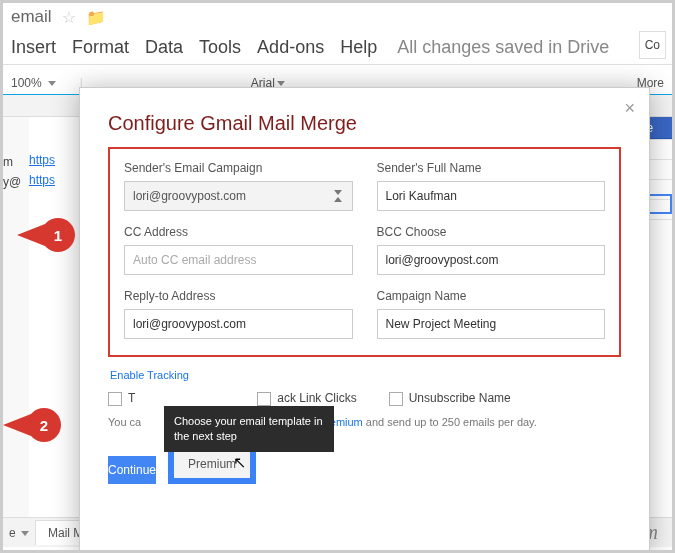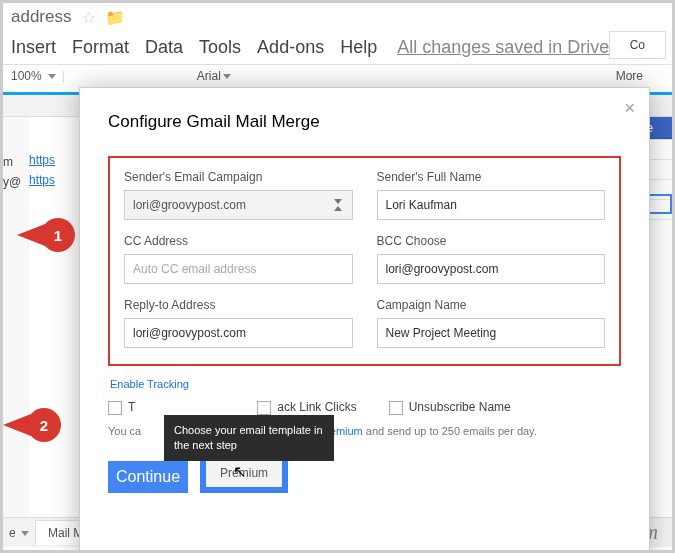--- a/index.html
+++ b/index.html
@@ -1,71 +1,71 @@
 <!DOCTYPE html>
 <html><head>
 <meta charset="utf-8">
 <style>
   * { box-sizing: border-box; margin: 0; padding: 0; font-family: Arial, sans-serif; }
   body { width: 675px; height: 553px; background: #fff; position: relative; overflow: hidden; border: 3px solid #ccc; }
   .menubar { display: flex; align-items: center; gap: 16px; padding: 6px 0 6px 8px; font-size: 18px; color: #444; border-bottom: 1px solid #e0e0e0; }
-  .menubar .saved { color: #888; margin-left: 4px; text-decoration: underline; }
+  .menubar .saved { color: #888; margin-left: 4px; }
   .titlebar { display: flex; align-items: center; padding: 4px 8px; font-size: 17px; color: #666; }
   .titlebar .star { color: #ccc; margin-left: 10px; font-size: 16px; }
   .titlebar .folder { color: #aaa; margin-left: 10px; font-size: 16px; }
-  .toolbar { display: flex; align-items: flex-start; padding: 4px 8px; font-size: 12px; color: #555; border-bottom: 3px solid #0ea5e9; gap: 6px; height: 30px; }
+  .toolbar { display: flex; align-items: flex-end; padding: 4px 8px; font-size: 12px; color: #555; border-bottom: 1px solid #0ea5e9; gap: 24px; height: 30px; }
   .toolbar .zoom { display: flex; align-items: center; gap: 4px; }
-  .toolbar .more { margin-left: auto; margin-right: 21px; font-size: 12px; }
-  .co-btn { position: absolute; right: 6px; top: 28px; font-size: 12px; background:#fff; border:1px solid #ddd; padding:6px 20px; color:#444;margin-left:41px;}
+  .toolbar .more { margin-left: auto; margin-right: 0; font-size: 12px; }
+  .co-btn { position: absolute; right: 6px; top: 28px; font-size: 12px; background:#fff; border:1px solid #ddd; padding:6px 5px; color:#444;margin-left:41px;}
   .sheet-bg { position: relative; height: 430px; }
   .colhdr { position:absolute; left:0; right:0; top:0; height:22px; background:#f3f3f3; border-bottom:1px solid #ddd;}
   .colhdr .g { position:absolute; right:30px; top:3px; font-size:11px; color:#666;}
   .rowhdr { position:absolute; left:0; top:22px; width:26px; bottom:0; background:#f8f8f8;}
   .title-cell { position:absolute; right:0; top:22px; height:22px; width:60px; background:#3a66c4; color:#fff; font-size:12px; display:flex; align-items:center; justify-content:center; border-bottom:1px solid #2a56b4;}
   .linkcell { position:absolute; left:26px; top:58px; font-size:12px; color:#1a73e8; text-decoration:underline; }
   .linkcell2 { position:absolute; left:26px; top:78px; font-size:12px; color:#1a73e8; text-decoration:underline; }
   .gridline { position:absolute; right:0; width:60px; border-top:1px solid #e5e5e5; }
   .selborder { position:absolute; right:0; width:62px; border:2px solid #4285f4; height:20px; top:99px;}
   .dialog-back { position:absolute; left:76px; top:-8px; right:22px; height:468px; background:#fff; box-shadow:0 2px 26px rgba(0,0,0,.3); border:1px solid #ccc; padding:24px 28px 20px 28px; z-index:50;}
-  .dialog-title { font-size:17px; color:#000000; margin-bottom:24px; }
+  .dialog-title { font-size:20px; color:#7f1d1d; margin-bottom:12px; }
   .dialog-close { position:absolute; right:14px; top:10px; font-size:18px; color:#999; cursor:pointer; }
   .redbox { border:2px solid #d43a2f; padding:12px 14px 14px 14px; }
   .row2 { display:flex; gap:24px; margin-bottom:14px; }
   .field { flex:1; display:flex; flex-direction:column; }
   .flabel { font-size:12px; color:#555; margin-bottom:6px; }
   .finput { height:30px; border:1px solid #ccc; padding:0 8px; font-size:12px; color:#333; background:#fff; }
   .finput::placeholder { color:#aaa; }
   .fselect { height:30px; border:1px solid #ccc; background:#f3f3f3; padding:0 8px; font-size:12px; color:#555; display:flex; align-items:center; position:relative; }
   .fselect::after { content:""; position:absolute; right:10px; top:8px; width:0;height:0; border-left:4px solid transparent; border-right:4px solid transparent; border-top:5px solid #777;}
   .fselect::before { content:""; position:absolute; right:10px; bottom:8px; width:0;height:0; border-left:4px solid transparent; border-right:4px solid transparent; border-bottom:5px solid #777;}
   .enable-link { color:#1a73e8; font-size:11px; margin:12px 0 10px 2px; display:inline-block;}
   .checkrow { display:flex; gap:32px; font-size:12px; color:#444; align-items:center; margin-bottom:10px; }
   .chk { width:14px; height:14px; border:1px solid #aaa; display:inline-block; margin-right:6px; vertical-align:middle;}
   .hint { font-size:11px; color:#777; margin-bottom:16px; }
   .hint a { color:#1a73e8; text-decoration:none;}
   .btnrow { display:flex; gap:12px; align-items:flex-end; position:relative;}
-  .btn-primary { background:#4285f4; color:#fff; border:none; padding:7px 8px; font-size:16px; cursor:pointer;}
+  .btn-primary { background:#4285f4; color:#fff; border:none; padding:7px 0; font-size:12px; cursor:pointer;}
   .btn-secondary { background:#f3f3f3; color:#555; border:6px solid #3b82f6; padding:7px 14px; font-size:12px; cursor:pointer;}
   .tooltip { position:absolute; left:56px; bottom:32px; background:#2c2c2c; color:#fff; font-size:11px; padding:8px 10px; width:170px; line-height:1.35; z-index:80;}
   .callout { position:absolute; width:34px; height:34px; background:#d6372e; border-radius:50%; color:#fff; font-size:15px; font-weight:bold; display:flex; align-items:center; justify-content:center; z-index:90;}
   .callout::before { content:""; position:absolute; left:-24px; top:6px; width:0; height:0; border-top:11px solid transparent; border-bottom:11px solid transparent; border-right:28px solid #d6372e;}
   .c1 { left:38px; top:215px; }
   .c2 { left:24px; top:405px; }
   .c2::before { border-right-color:#d6372e; }
   .cursor { position:absolute; left:125px; bottom:12px; font-size:16px; color:#000; z-index:95;}
   .tabs { position:absolute; left:0; right:0; bottom:3px; height:30px; background:#f3f3f3; border-top:1px solid #ddd; display:flex; align-items:center; padding-left:6px; gap:6px; font-size:12px; color:#555;}
   .tab { background:#fff; border:1px solid #ddd; border-bottom:none; padding:5px 12px; display:flex; align-items:center; gap:6px;}
   .watermark { position:absolute; right:14px; bottom:6px; font-family: Georgia, serif; font-style:italic; font-size:20px; color:#888; z-index:5;}
   .tri { display:inline-block; width:0;height:0; border-left:4px solid transparent; border-right:4px solid transparent; border-top:5px solid #888; margin-left:2px; vertical-align:middle;}
 </style>
 </head>
 <body>
 
 <div class="titlebar">
-  <span>address</span>
+  <span>email</span>
   <span class="star">☆</span>
   <span class="folder">📁</span>
 </div>
 
 <div class="menubar">
   <span>Insert</span>
   <span>Format</span>
   <span>Data</span>
   <span>Tools</span>
   <span>Add-ons</span>

